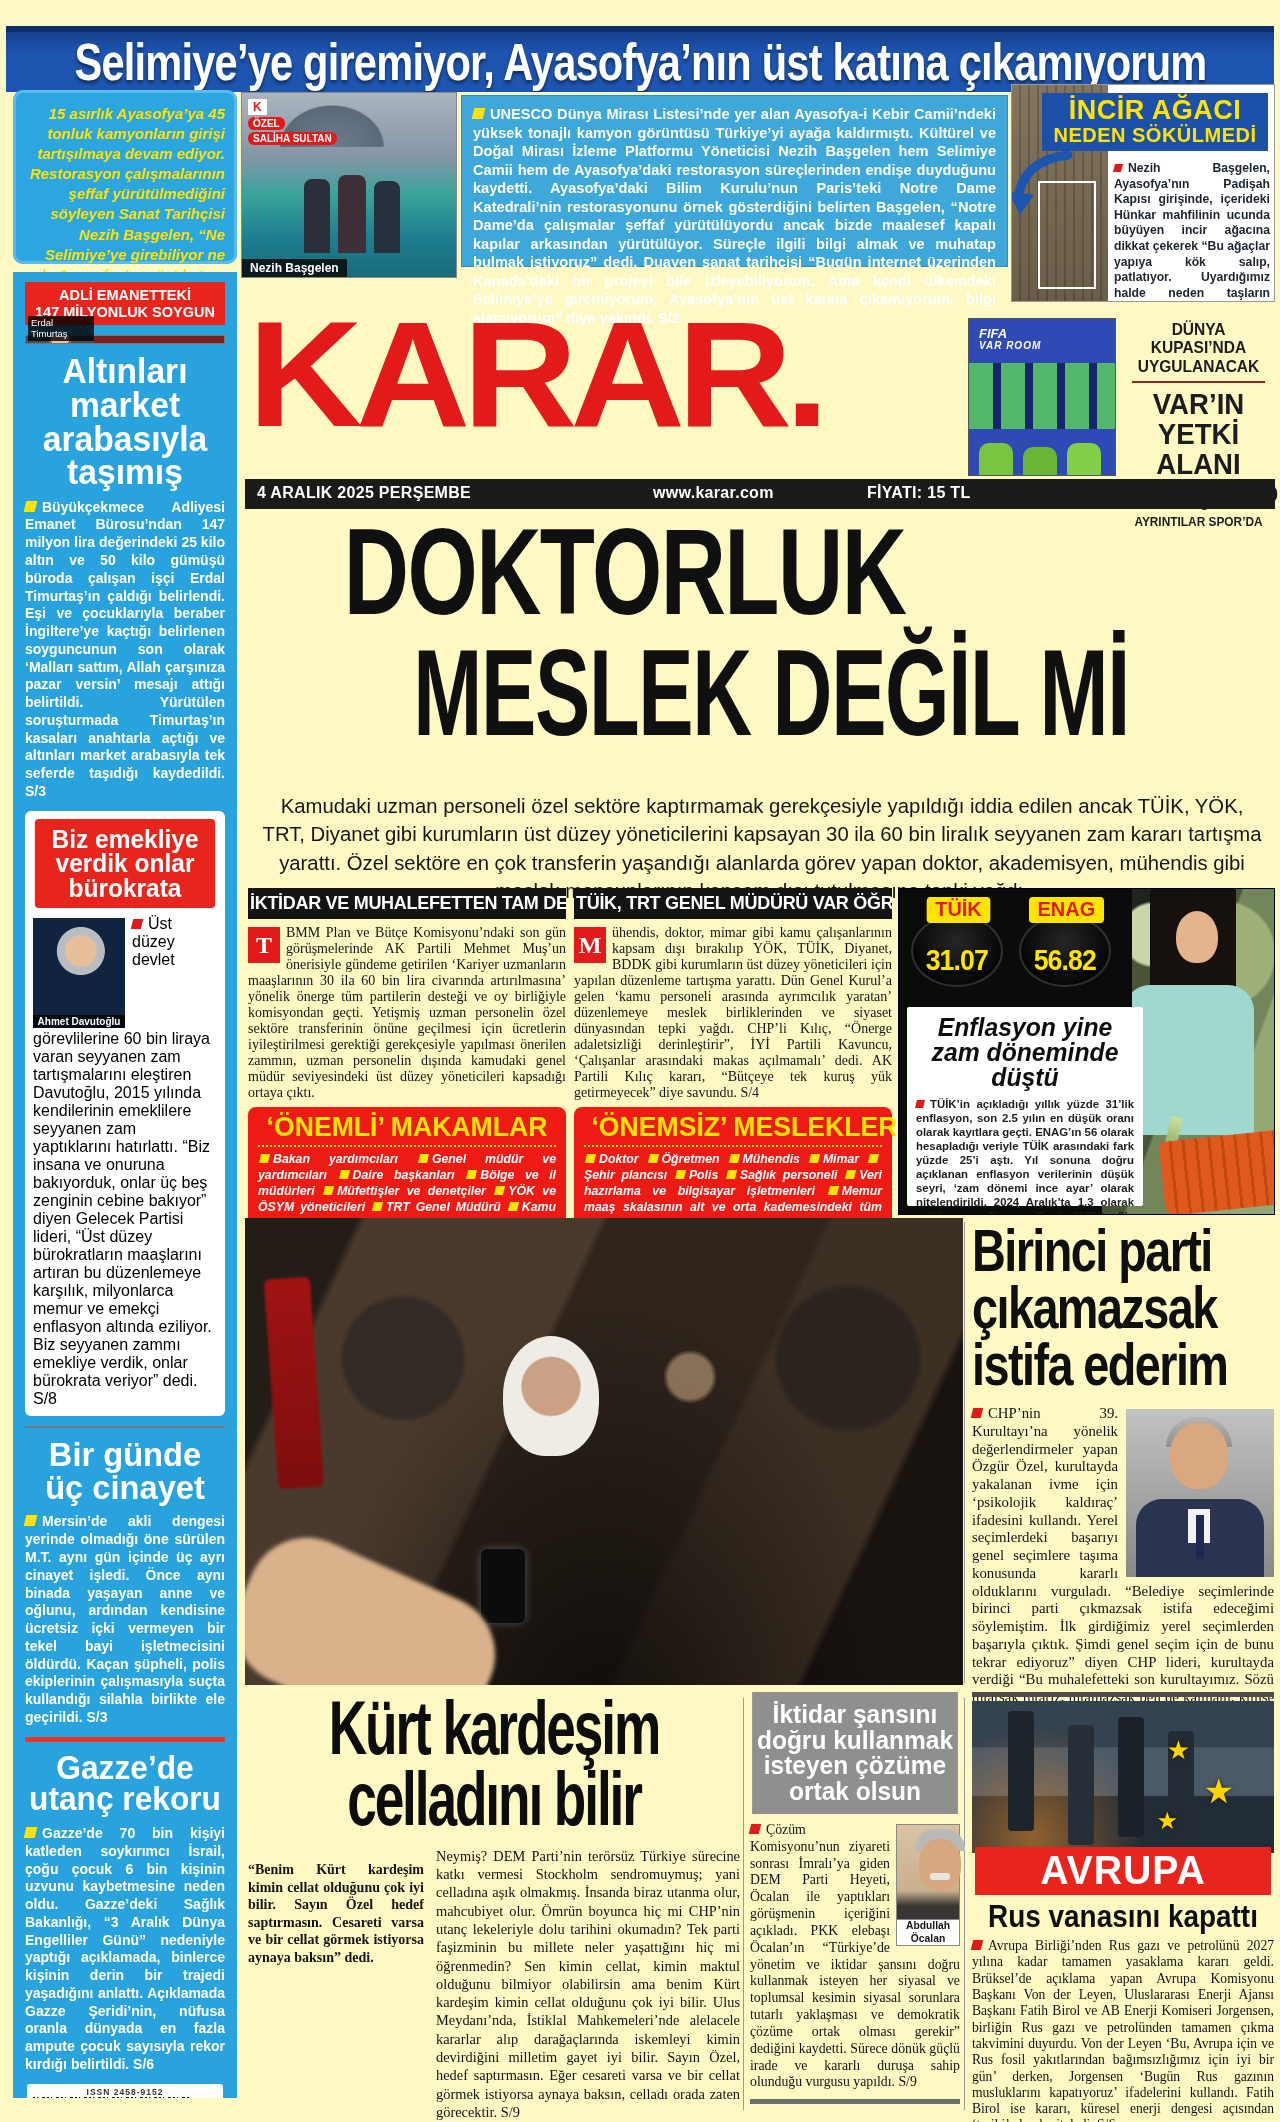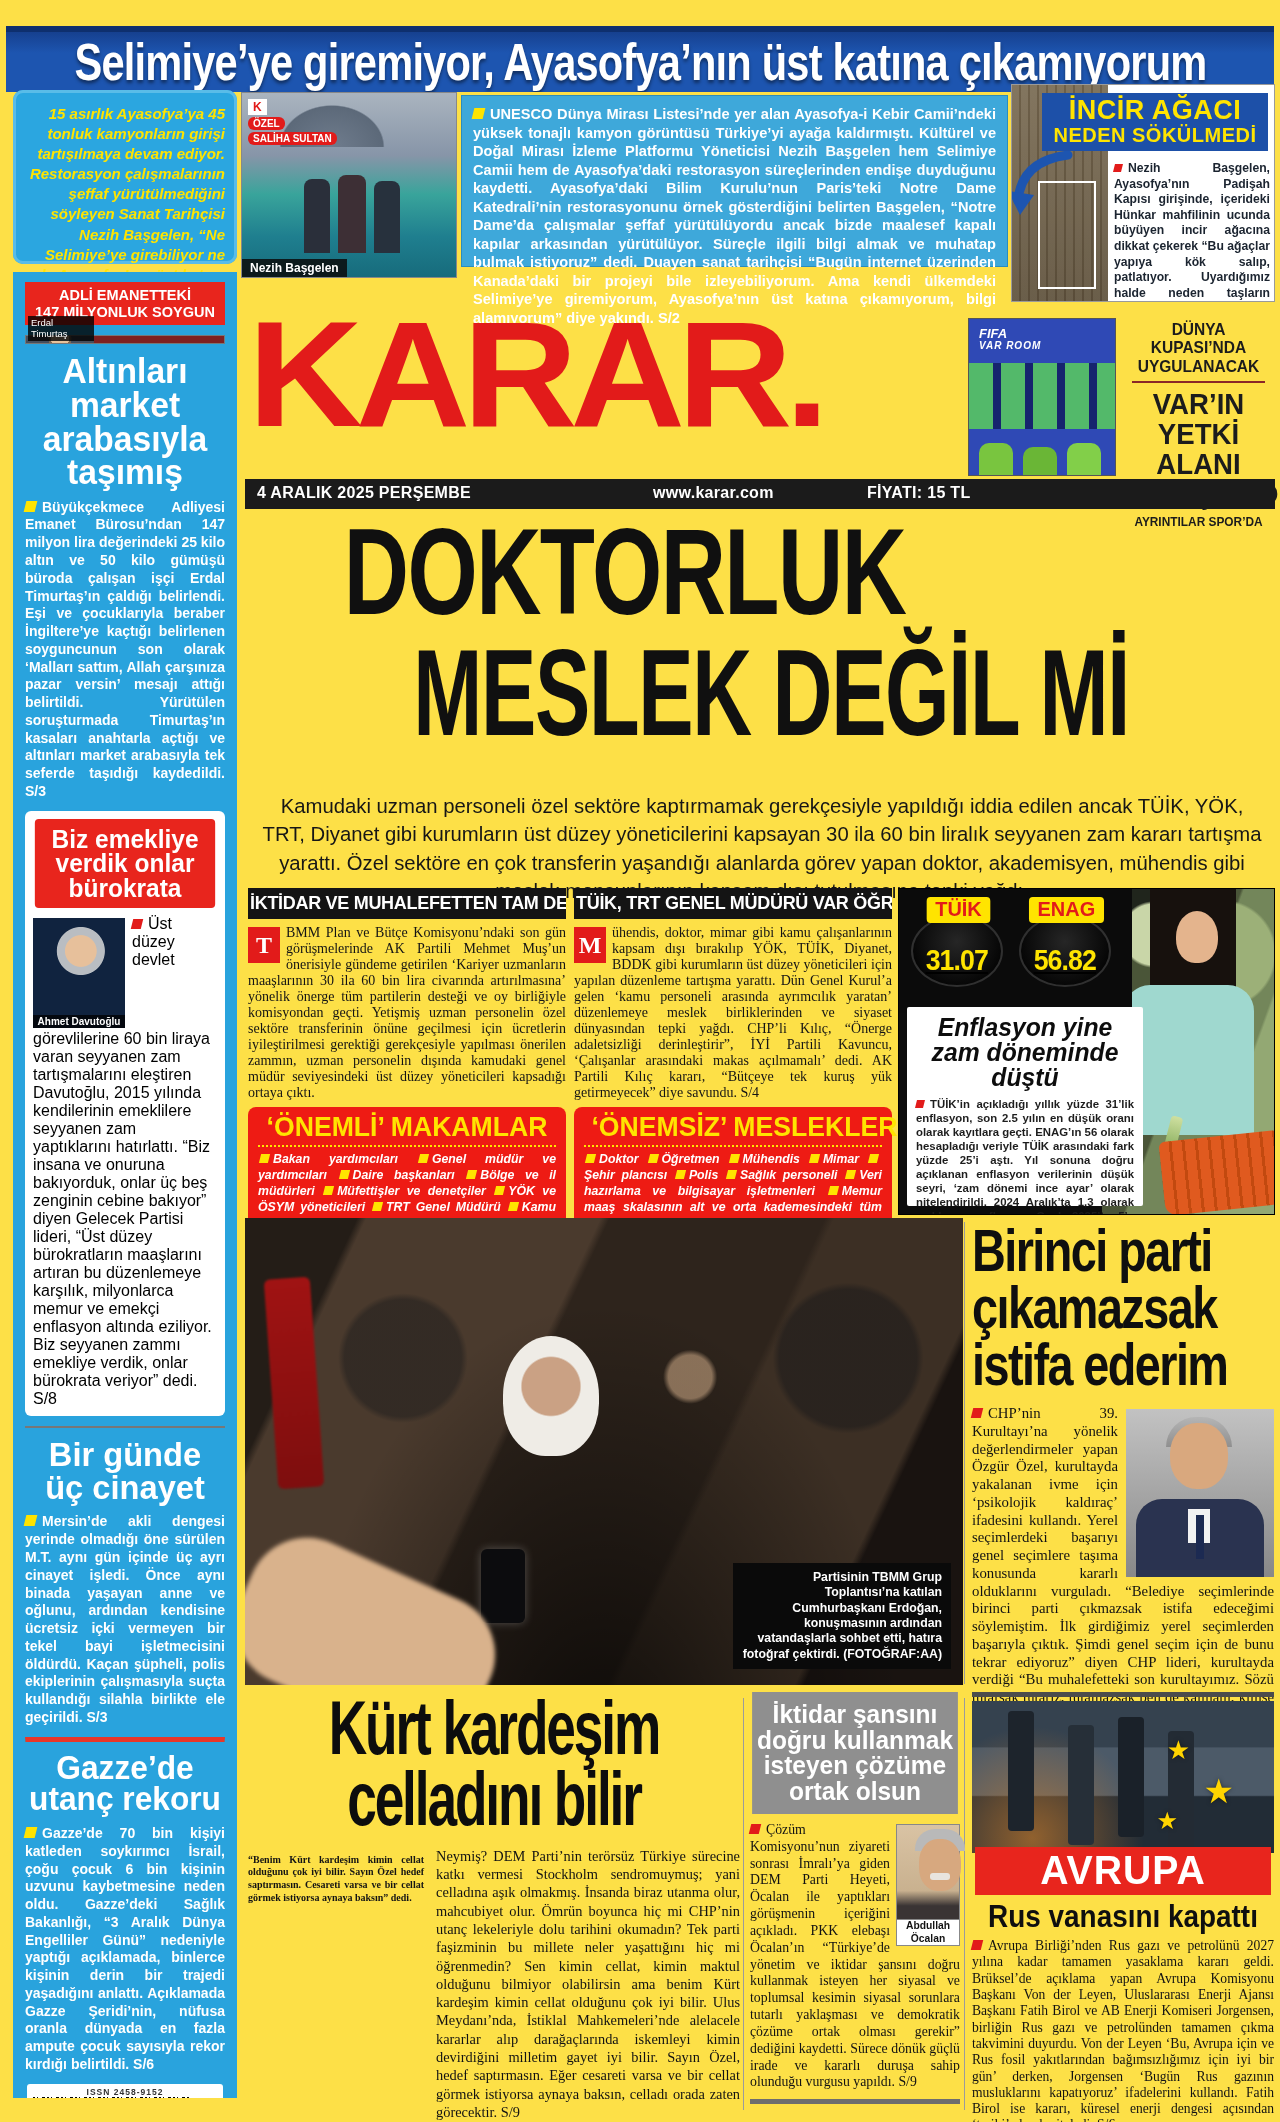--- a/index.html
+++ b/index.html
@@ -1,18 +1,18 @@
 <!DOCTYPE html>
 <html lang="tr"><head>
 <meta charset="utf-8">
 <style>
   * { margin:0; padding:0; box-sizing:border-box; }
   html,body { background:#e9e7e2; }
   body { font-family:"Liberation Sans", sans-serif; }
-  .page { position:relative; width:1280px; height:2122px; background:#fde047; margin:0 auto; overflow:hidden;padding-left:24px; }
+  .page { position:relative; width:1280px; height:2122px; background:#fef9c3; margin:0 auto; overflow:hidden;padding-left:24px; }
   .abs { position:absolute; }
 
   
   .banner { left:6px; top:26px; width:1268px; height:66px; background:linear-gradient(#16408f,#1d55b0 35%,#1d55b0);
     border-top:6px solid #0e2f6e; display:flex; align-items:center; justify-content:center; overflow:hidden; }
   .banner h1 { color:#fff; font-size:52px; font-weight:900; white-space:nowrap; letter-spacing:-1px;
     transform:scaleX(.8); text-shadow:0 3px 4px rgba(0,0,0,.45); }
 
   
   .quote-box { left:13px; top:90px; width:224px; height:174px; background:#2ba6e0; border-radius:10px; padding:14px 12px;
@@ -174,21 +174,21 @@
   .ozel .shirt { position:absolute; left:62px; bottom:34px; width:22px; height:34px; background:#f2f2f2; }
   .ozel .tie { position:absolute; left:70px; bottom:18px; width:8px; height:44px; background:#1c2a52; }
   .vdiv { background:#9b9b9b; width:1px; }
 
   
   .kurt { left:248px; top:1692px; width:492px; }
   .kurt .hl { display:block; text-align:center; font-weight:900; color:#0d0d0d; font-size:76px; line-height:.94; white-space:nowrap; transform:scaleX(.7); letter-spacing:-3px; }
   .kurt .cols { display:flex; gap:12px; margin-top:12px; }
   .kurt .ca { width:176px; }
   .kurt .ca .intro { font-size:14.6px; font-weight:800; color:#101010; line-height:1.3; text-align:justify; }
-  .kurt .ca .quote { margin-top:7px; font-family:"Liberation Serif", serif; font-size:10px; font-weight:700; line-height:1.26; text-align:justify; color:#141414; }
+  .kurt .ca .quote { margin-top:14px; font-family:"Liberation Serif", serif; font-size:14px; font-weight:700; line-height:1.26; text-align:justify; color:#141414; }
   .kurt .cb { flex:1; font-family:"Liberation Serif", serif; font-size:14.4px; line-height:1.27; text-align:justify; color:#121212; }
 
   .iktidar { left:750px; top:1692px; width:210px; border-bottom:5px solid #6e6e6e; padding-bottom:8px; }
   .iktidar .hdr { background:#8f8f8f; color:#fff; font-weight:900; font-size:25px; line-height:1.02; text-align:center; padding:10px 4px; transform:scaleX(.98); }
   .iktidar .body { margin-top:8px; font-family:"Liberation Serif", serif; font-size:13.8px; line-height:1.22; text-align:justify; color:#121212; }
   .ocalan { float:right; width:64px; margin:2px 0 3px 6px; }
   .ocalan .img { height:96px; position:relative; border:1px solid #888; background:linear-gradient(#d9c3a4,#c9b18f 70%,#3a3434 86%); }
   .ocalan .img .hair { position:absolute; left:18px; top:4px; width:50px; height:22px; background:#b9b9b9; border-radius:20px 20px 0 0; }
   .ocalan .img .face { position:absolute; left:22px; top:14px; width:42px; height:52px; background:#d7a87f; border-radius:44%; }
   .ocalan .img .mus { position:absolute; left:33px; top:48px; width:20px; height:7px; background:#e8e4de; border-radius:3px; }
@@ -387,21 +387,20 @@
       <h3>Enflasyon yine zam döneminde düştü</h3>
       <p><span class="sq-r" style="width:8px;height:8px;"></span><span>TÜİK’in açıkladığı yıllık yüzde 31’lik enflasyon, son 2.5 yılın en düşük oranı olarak kayıtlara geçti. ENAG’ın 56 olarak hesapladığı veriyle TÜİK arasındaki fark yüzde 25’i aştı. Yıl sonuna doğru açıklanan enflasyon verilerinin düşük seyri, ‘zam dönemi ince ayar’ olarak nitelendirildi. 2024 Aralık’ta 1,3 olarak açıklanan enflasyon Ocak 2025’te 5’e yükselmişti. 2023 Aralık’ta 2,93 iken, Ocak 2024’te yüzde 6, 2022 Aralık’ta yüzde 1,18 olan oran, Ocak 2023’te yüzde 6,65’e çıkmıştı. S/4</span></p>
     </div>
   </section>
 
   <figure class="abs main-photo">
     <div class="flag"></div>
     <div class="hijab"></div>
     <div class="phone"></div>
     <div class="arm"></div>
-    <figcaption>Partisinin TBMM Grup Toplantısı’na katılan Cumhurbaşkanı Erdoğan, konuşmasının ardından vatandaşlarla sohbet etti, hatıra fotoğraf çektirdi. (FOTOĞRAF:AA)</figcaption>
   </figure>
   <div class="abs vdiv" style="left:964px;top:1222px;height:462px;"></div>
 
   <section class="abs birinci">
     <h2>
       <span class="hl">Birinci parti</span>
       <span class="hl">çıkamazsak</span>
       <span class="hl">istifa ederim</span>
     </h2>
     <p class="body">

